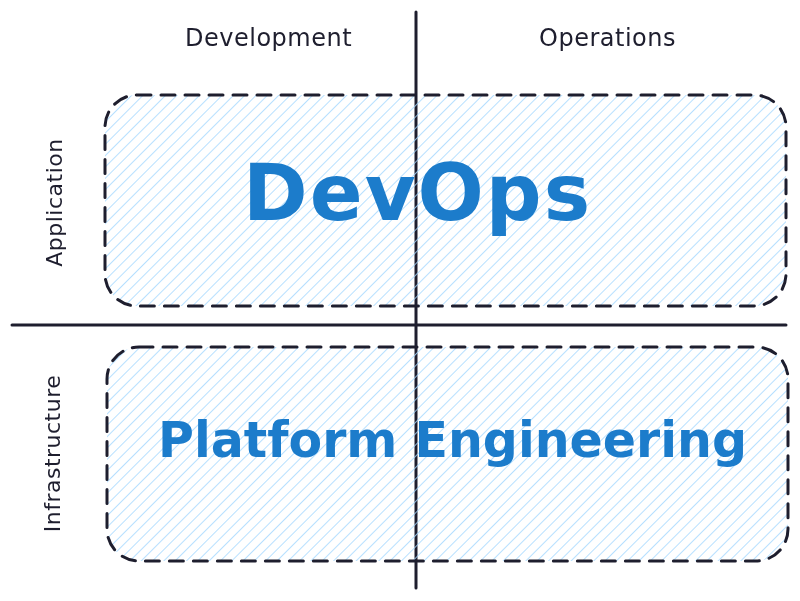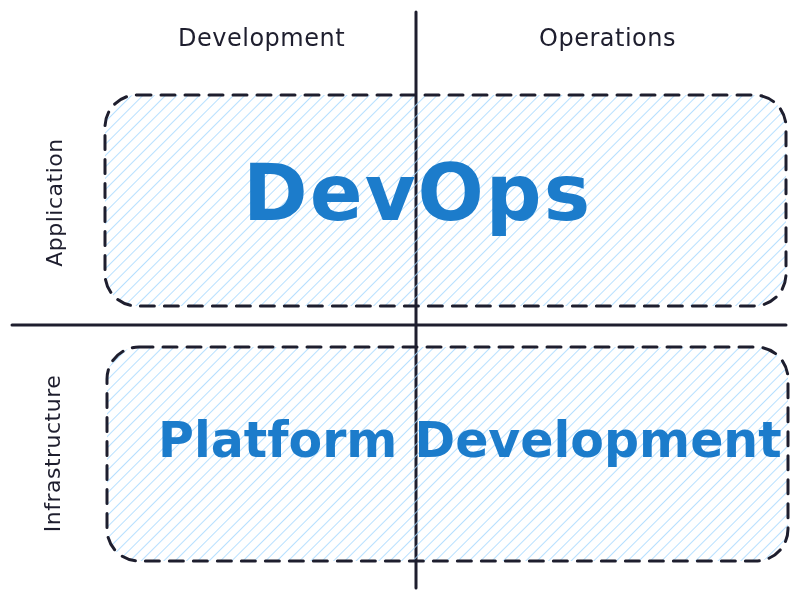--- a/index.html
+++ b/index.html
@@ -28,20 +28,20 @@
 
   <line x1="12" y1="325" x2="786" y2="325" stroke="#1e1e2e" stroke-width="3" stroke-linecap="round"></line>
 
   <rect x="105" y="95" width="681" height="211" rx="32" ry="32" fill="url(#hatch)"></rect>
   <rect x="105" y="95" width="681" height="211" rx="32" ry="32" fill="none" stroke="#1e1e2e" stroke-width="3" stroke-dasharray="14 10" stroke-linecap="round"></rect>
 
   <rect x="107" y="347" width="681" height="214" rx="32" ry="32" fill="url(#hatch)"></rect>
   <rect x="107" y="347" width="681" height="214" rx="32" ry="32" fill="none" stroke="#1e1e2e" stroke-width="3" stroke-dasharray="14 10" stroke-linecap="round"></rect>
 </svg>
 
-<div class="lbl" style="left:178px; top:24px;text-align:center;">Development</div>
+<div class="lbl" style="left:185px; top:24px;text-align:center;">Development</div>
 <div class="lbl" style="left:508px; top:24px;margin-left:31px;">Operations</div>
 
 <div class="vlbl" style="left:-16px; top:190px; width:140px; text-align:center;">Application</div>
 <div class="vlbl" style="left:-38px; top:441px; width:180px; text-align:center;">Infrastructure</div>
 
 <div class="big" style="left:243px; top:148px; font-size:78px; letter-spacing:2px;">DevOps</div>
-<div class="big" style="left:158px; top:412px; font-size:49px; letter-spacing:0px;">Platform Development</div>
+<div class="big" style="left:158px; top:412px; font-size:49px; letter-spacing:0px;">Platform Engineering</div>
 
 </body></html>

